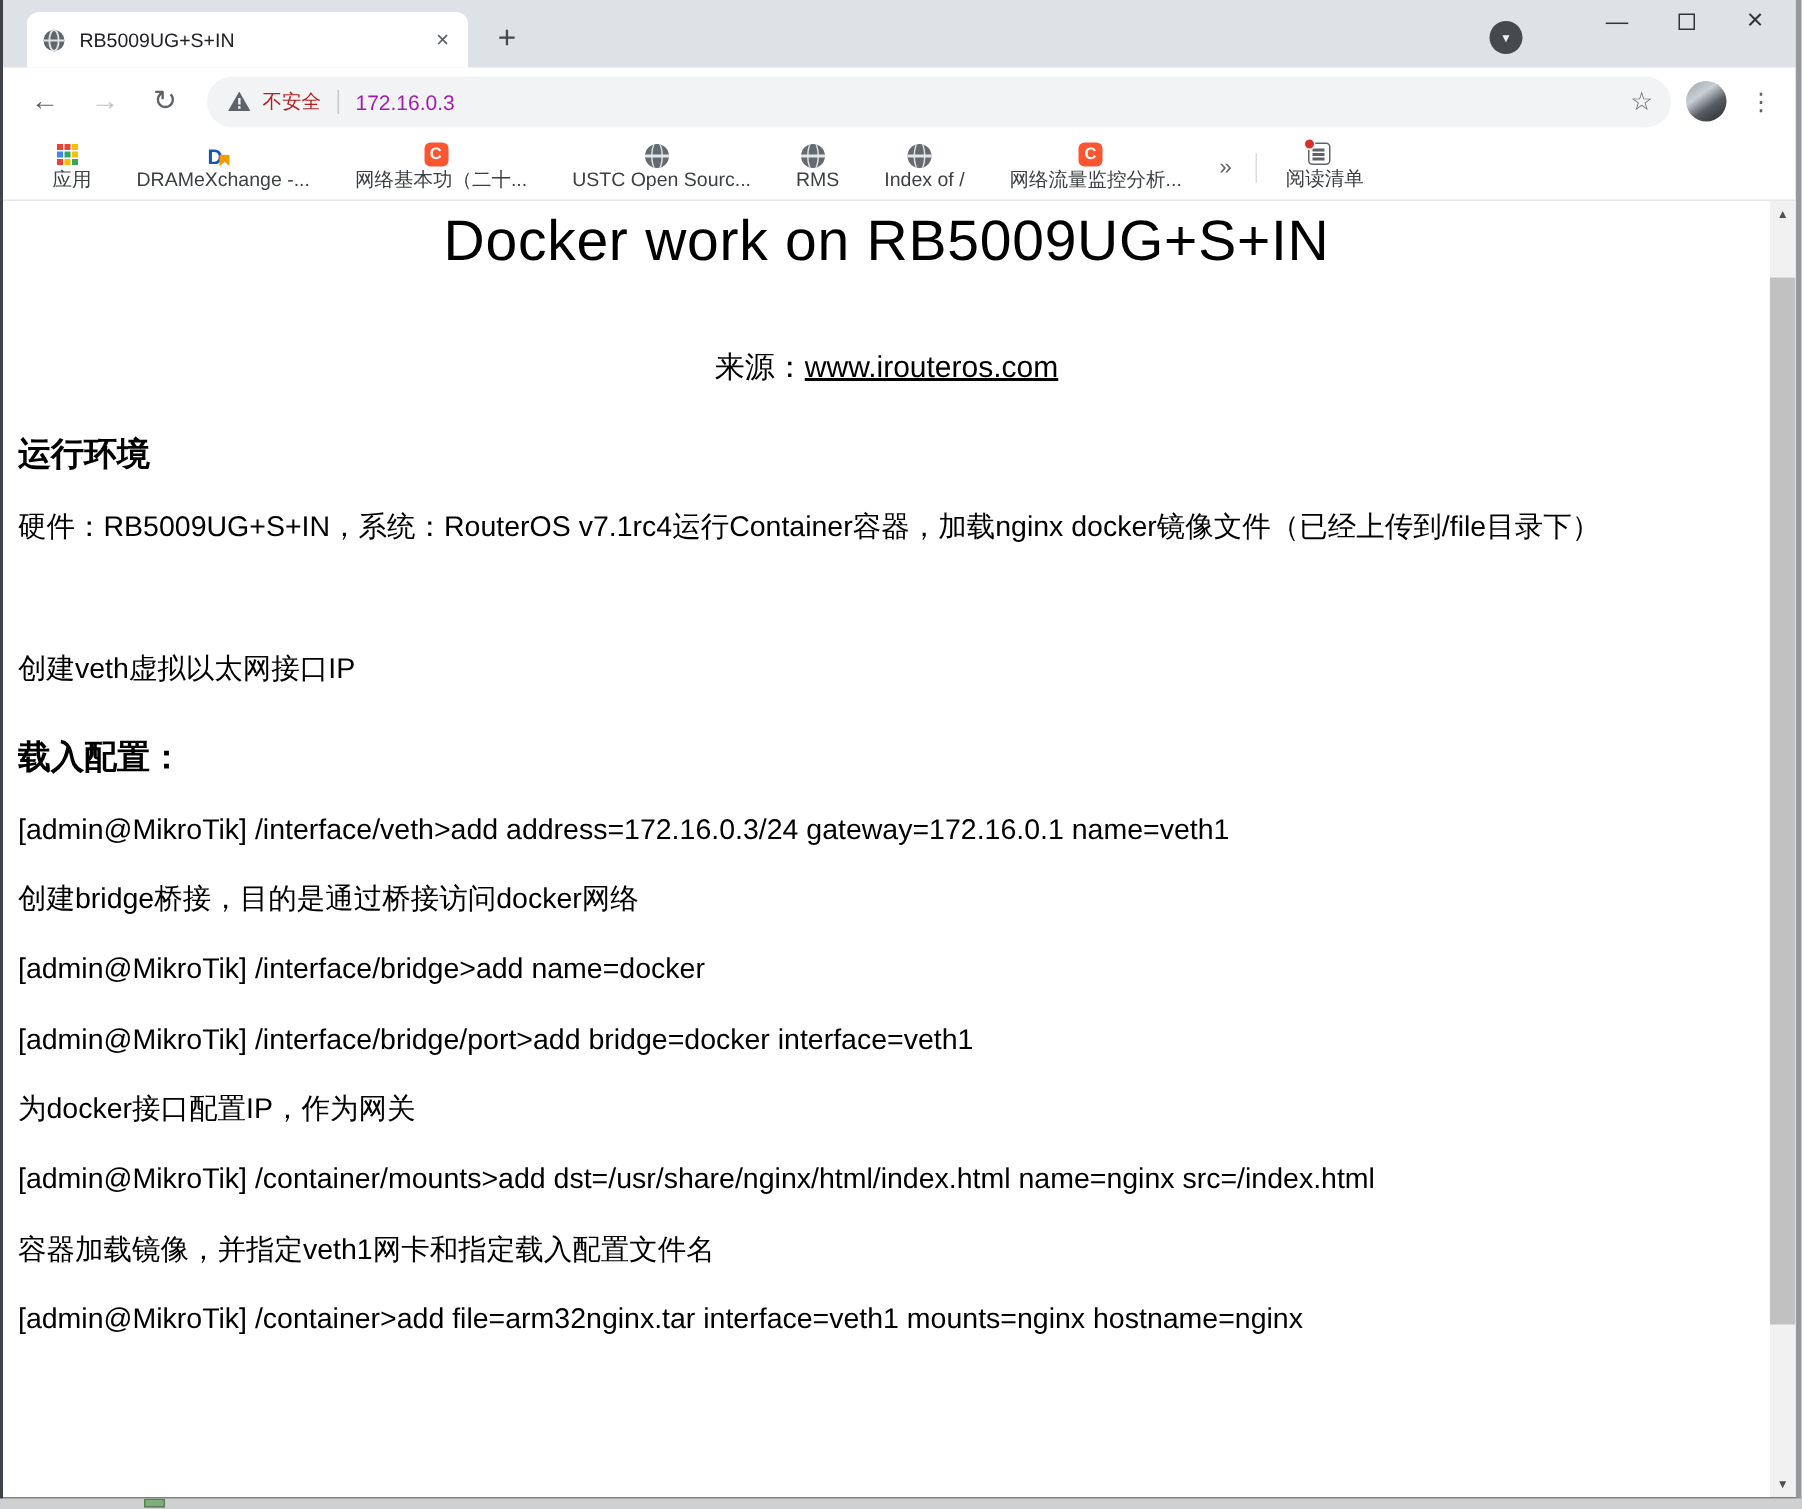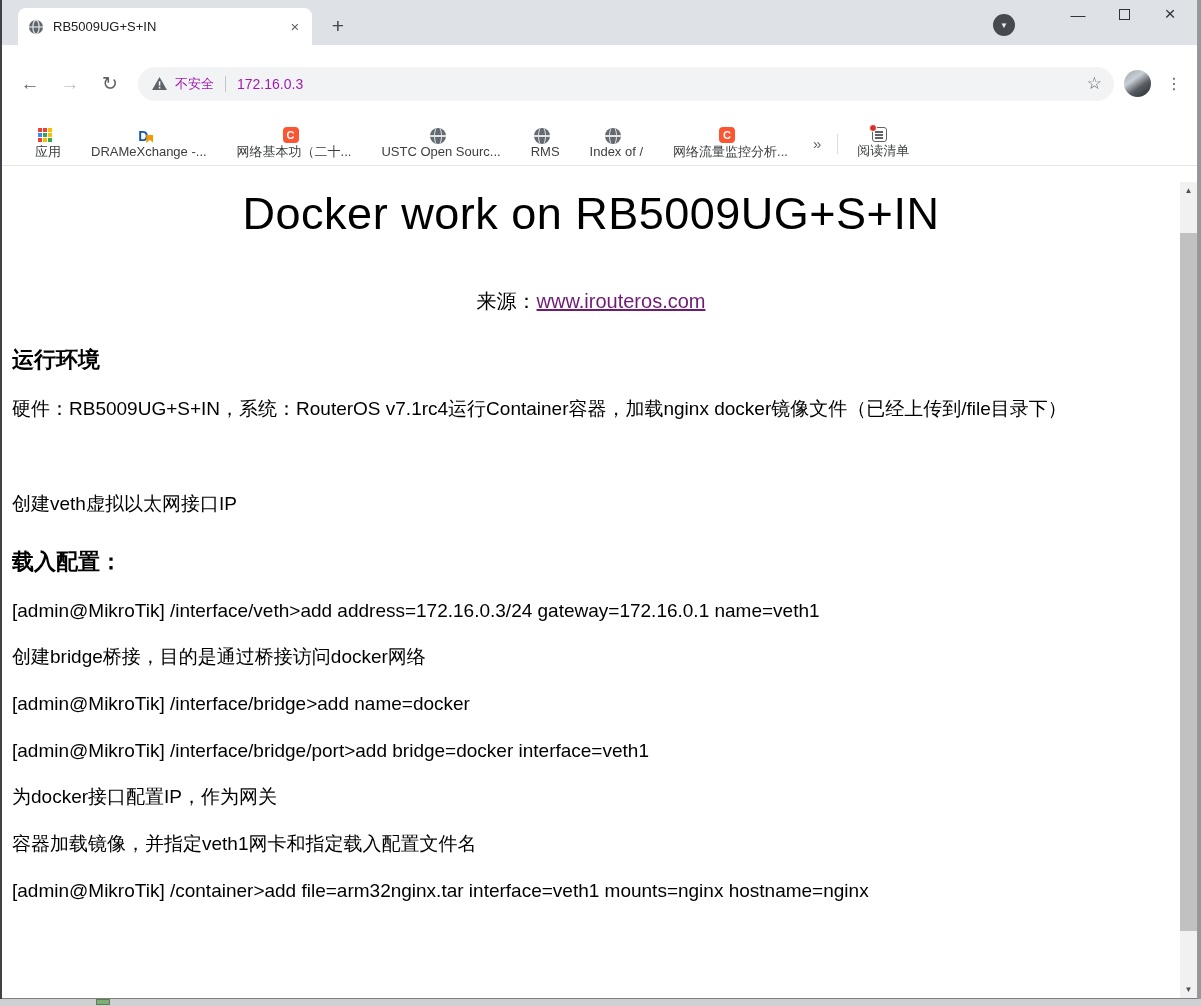--- a/index.html
+++ b/index.html
@@ -9,21 +9,21 @@
     background:#94989c;
     position:relative;
   }
   .desktop-sliver-left { position:absolute; left:0; top:0; width:2px; height:100%; background:#3f4347; }
   .desktop-strip-bottom { position:absolute; left:0; bottom:0; width:100%; height:7px; background:#cfd0d1; }
   .taskbar-blob { position:absolute; left:96px; bottom:1px; width:14px; height:6px; background:#7fae78; border:1px solid #5c7f57; }
 
   .window {
     position:absolute; left:2px; top:0; right:3px; bottom:7px;
     display:flex; flex-direction:column;
-    background:#fff; border-bottom:1px solid #7f7f7f; border-right:1px solid #9a9a9a;gap:16px;
+    background:#fff; border-bottom:1px solid #7f7f7f; border-right:1px solid #9a9a9a;
   }
 
   
   .tabbar { height:45px; background:#dee1e6; position:relative; flex:none; display:flex; align-items:flex-end; }
   .tab {
     margin-left:16px; width:294px; height:37px; background:#fff;
     border-radius:8px 8px 0 0; display:flex; align-items:center; padding:0 8px 0 10px;
   }
   .tab-title { font-size:13px; color:#202124; margin-left:9px; flex:1; white-space:nowrap; overflow:hidden; }
   .tab-close { width:18px; height:18px; display:flex; align-items:center; justify-content:center;
@@ -40,21 +40,21 @@
   
   .toolbar { height:45px; background:#fff; flex:none; display:flex; align-items:center; }
   .nav-btn { width:40px; height:36px; display:flex; align-items:center; justify-content:center; font-size:19px; color:#5f6368; }
   .nav-btn.first { margin-left:8px; }
   .nav-btn.disabled { color:#bdc1c6; }
   .omnibox {
     flex:1; height:34px; margin:0 10px 0 8px; background:#f1f3f4; border-radius:17px;
     display:flex; align-items:center; padding:0 12px 0 14px;
   }
   .warn-icon { flex:none; display:flex; }
-  .security-label { font-size:13px; color:#a21caf; margin-left:8px; white-space:nowrap; }
+  .security-label { font-size:13px; color:#b91c1c; margin-left:8px; white-space:nowrap; }
   .omni-divider { width:1px; height:16px; background:#c4c7ca; margin:0 11px; }
   .omni-url { font-size:14px; color:#a21caf; white-space:nowrap; }
   .omni-spacer { flex:1; }
   .star-btn { font-size:17px; color:#5f6368; }
   .avatar { width:27px; height:27px; border-radius:50%; flex:none;
     background:linear-gradient(145deg,#9aa4ad 0%,#c9cfd4 35%,#565c61 62%,#23282c 100%); }
   .menu-btn { width:30px; height:30px; margin:0 8px 0 8px; display:flex; align-items:center; justify-content:center;
     font-size:16px; color:#5f6368; }
 
   
@@ -87,23 +87,23 @@
   .bm-bar-divider { width:1px; height:20px; background:#dadce0; margin:0 12px; }
   .icon-reading { width:15px; height:15px; border:1.6px solid #5f6368; border-radius:3px; position:relative; flex:none; }
   .icon-reading::before { content:""; position:absolute; left:2px; top:3px; width:8px; height:1.5px; background:#5f6368;
     box-shadow:0 3px 0 #5f6368, 0 6px 0 #5f6368; }
   .icon-reading::after { content:""; position:absolute; left:-4px; top:-4px; width:6px; height:6px; border-radius:50%;
     background:#d93025; border:1px solid #fff; }
 
   
   .content { flex:1; position:relative; background:#fff; overflow:hidden; }
   .page-inner { position:absolute; left:0; top:0; right:17px; bottom:0; padding:0 10px; overflow:hidden; color:#000; }
-  .page-title { text-align:center; font-size:45px; font-weight:400; margin-top:6px; letter-spacing:0.5px; }
+  .page-title { text-align:center; font-size:38px; font-weight:400; margin-top:6px; letter-spacing:0.5px; }
   .source-line { text-align:center; font-size:20px; margin-top:48px; }
-  .source-link { color:#701a75; text-decoration:underline; }
+  .source-link { color:#000000; text-decoration:underline; }
   .blocks { margin-top:28px; }
   .blk { margin-top:21px; font-size:19px; line-height:1.35; white-space:nowrap; }
   .blk.heading { font-size:22px; font-weight:700; margin-top:30px; }
   .blocks > div:nth-of-type(3) { margin-top:70px; }
 
   
   .scrollbar { position:absolute; right:0; top:0; bottom:0; width:17px; background:#f1f1f1; }
   .scroll-btn { position:absolute; left:0; width:17px; height:17px; display:flex; align-items:center;
     justify-content:center; font-size:8px; color:#505050; }
   .scroll-btn.up { top:0; }
@@ -230,20 +230,21 @@
           <div class="blk body">创建bridge桥接，目的是通过桥接访问docker网络</div>
 
           <div class="blk body">[admin@MikroTik] /interface/bridge&gt;add name=docker</div>
 
           <div class="blk body">[admin@MikroTik] /interface/bridge/port&gt;add bridge=docker interface=veth1</div>
 
           <div class="blk body">为docker接口配置IP，作为网关</div>
 
 
 
+          <div class="blk body">[admin@MikroTik] /container/mounts&gt;add dst=/usr/share/nginx/html/index.html name=nginx src=/index.html</div>
 
           <div class="blk body">容器加载镜像，并指定veth1网卡和指定载入配置文件名</div>
 
           <div class="blk body">[admin@MikroTik] /container&gt;add file=arm32nginx.tar interface=veth1 mounts=nginx hostname=nginx</div>
         </div>
     </div>
     <div class="scrollbar">
       <div class="scroll-btn up">▲</div>
       <div class="scroll-thumb"></div>
       <div class="scroll-btn down">▼</div>

